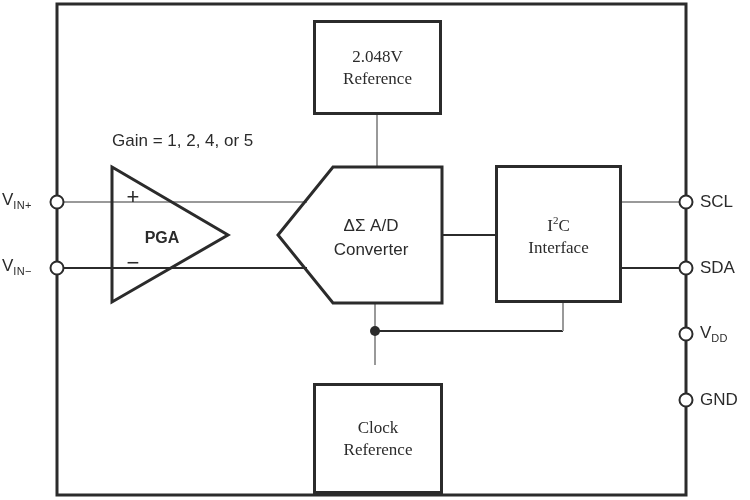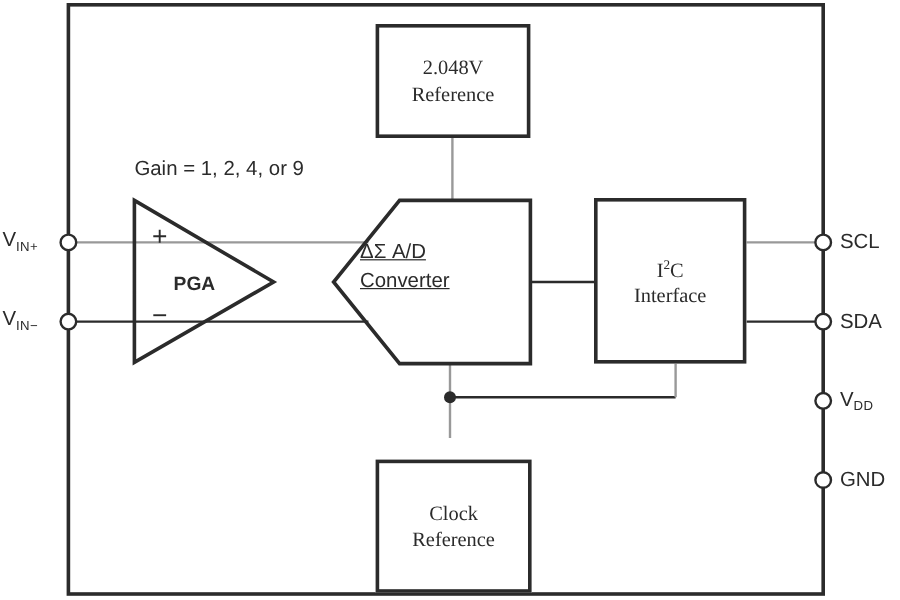--- a/index.html
+++ b/index.html
@@ -26,21 +26,21 @@
     background:var(--bg);display:flex;flex-direction:column;
     align-items:center;justify-content:center;text-align:center;
     font-size:17px;line-height:22px;font-family:Liberation Serif, serif;
   }
   .block-reference{left:313px;top:20px;width:129px;height:95px;}
   .block-i2c{left:495px;top:165px;width:127px;height:138px;}
   .block-clock{left:313px;top:365px;width:130px;height:111px;margin-top:18px;}
 
   .label{position:absolute;font-size:17px;line-height:20px;white-space:nowrap;}
   .gain-label{left:112px;top:131px;}
-  .adc-label{left:300px;top:198px;width:142px;line-height:24px;text-decoration:underline;}
+  .adc-label{left:300px;top:214px;width:142px;text-align:center;line-height:24px;}
   .pga-label{left:127px;top:228px;width:70px;text-align:center;font-weight:bold;font-size:16px;}
   .pga-plus{left:122px;top:186px;width:22px;text-align:center;font-size:22px;line-height:22px;}
   .pga-minus{left:122px;top:252px;width:22px;text-align:center;font-size:22px;line-height:22px;}
 
   .pin-label-left{position:absolute;left:2px;font-size:17px;line-height:20px;white-space:nowrap;}
   .pin-label-right{position:absolute;left:700px;font-size:17px;line-height:20px;white-space:nowrap;}
   .sub{font-size:11px;vertical-align:-4px;letter-spacing:0.3px;margin-top:37px;}
   sup{font-size:11px;}
 </style>
 </head>
@@ -85,21 +85,21 @@
   <div class="block block-i2c">
     <div><span>I</span><sup>2</sup><span>C</span></div>
     <div>Interface</div>
   </div>
 
   <div class="block block-clock">
     <div>Clock</div>
     <div>Reference</div>
   </div>
 
-  <div class="label gain-label">Gain = 1, 2, 4, or 9</div>
+  <div class="label gain-label">Gain = 1, 2, 4, or 5</div>
 
   <div class="label pga-plus">+</div>
   <div class="label pga-minus">−</div>
   <div class="label pga-label">PGA</div>
 
   <div class="label adc-label">
     <div>ΔΣ A/D</div>
     <div>Converter</div>
   </div>
 

